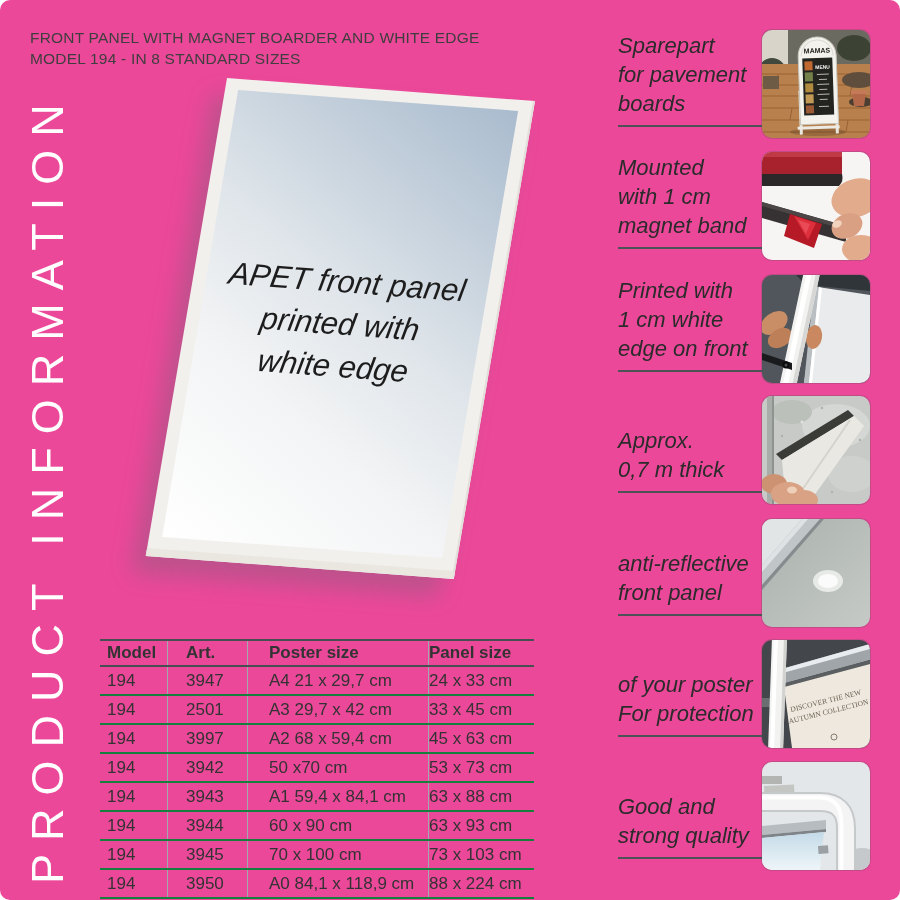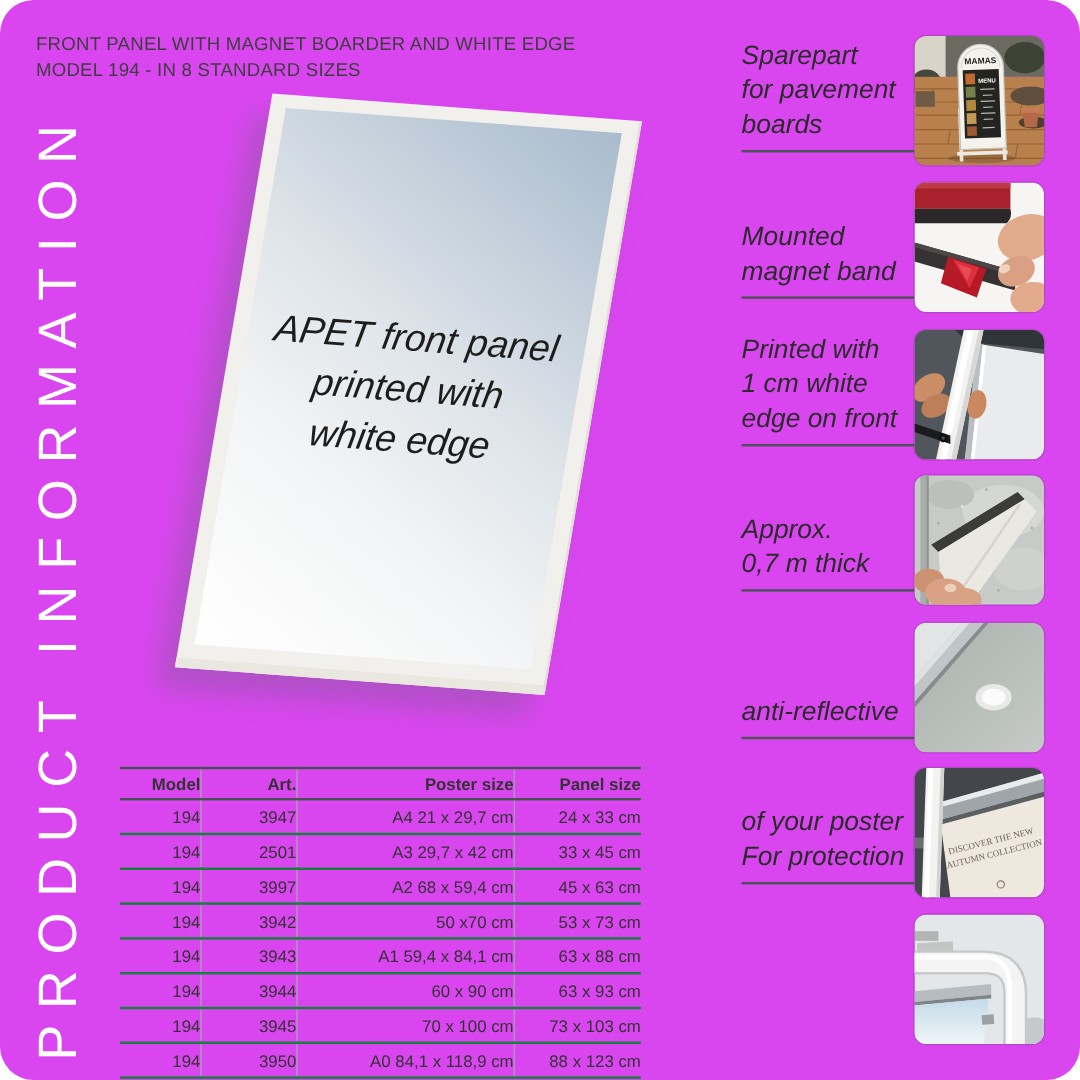--- a/index.html
+++ b/index.html
@@ -2,22 +2,22 @@
 <html><head>
 <meta charset="utf-8">
 <style>
   html,body { margin:0; padding:0; }
   body {
     width:900px; height:900px; position:relative; overflow:hidden;
     background:#ffffff;
     font-family:"Liberation Sans", sans-serif;
   }
   .page {
-    position:absolute; inset:0; background:#d946ef;
-    border-radius:28px; overflow:hidden;
+    position:absolute; inset:0; background:#ec4899;
+    border-radius:10px; overflow:hidden;
   }
 
   
   .header { position:absolute; left:30px; top:27px; font-size:15.5px; line-height:21px;
             color:#3e3e3e; letter-spacing:0.2px; }
 
   
   .vertical-label {
     position:absolute; left:22px; top:884px;
     transform:rotate(-90deg); transform-origin:0 0;
@@ -35,22 +35,22 @@
   }
   .apet-inner {
     position:absolute; left:13px; right:13px; top:11px; bottom:12px;
     background:linear-gradient(215deg,#a9bbce 0%,#c3cfdb 22%,#dfe5ea 45%,#f3f4f5 68%,#ffffff 100%);
     display:flex; align-items:center; justify-content:center;
   }
   .apet-text { text-align:center; font-style:italic; font-size:31px; line-height:42px; color:#1d1d1d; }
 
   
   .size-table { position:absolute; left:100px; top:639px; border-collapse:collapse; }
-  .size-table th, .size-table td { font-size:14px; color:#333333; padding:0; height:27px;
-      text-align:right; vertical-align:middle; }
+  .size-table th, .size-table td { font-size:17px; color:#333333; padding:0; height:27px;
+      text-align:left; vertical-align:middle; }
   .size-table th { font-weight:bold; height:24px; }
   .size-table thead tr { border-top:2px solid #484f53; border-bottom:2px solid #484f53; }
   .size-table tbody tr { border-bottom:2px solid #15803d; }
   .size-table th + th, .size-table td + td { border-left:1px solid #9fa9ad; }
   .size-table th:nth-child(1), .size-table td:nth-child(1) { padding-left:7px;  width:60px; }
   .size-table th:nth-child(2), .size-table td:nth-child(2) { padding-left:18px; width:61px; }
   .size-table th:nth-child(3), .size-table td:nth-child(3) { padding-left:21px; width:159px; }
   .size-table th:nth-child(4), .size-table td:nth-child(4) { width:105px; }
 
   
@@ -135,21 +135,21 @@
         <tr>
           <td>194</td>
           <td>3945</td>
           <td>70 x 100 cm</td>
           <td>73 x 103 cm</td>
         </tr>
         <tr>
           <td>194</td>
           <td>3950</td>
           <td>A0 84,1 x 118,9 cm</td>
-          <td>88 x 123 cm</td>
+          <td>88 x 224 cm</td>
         </tr>
       </tbody>
   </table>
 
   <div id="features">
       <div class="feature-item" style="top: 30px;">
         <div class="feature-text">
           <div class="feature-line">Sparepart</div>
           <div class="feature-line">for pavement</div>
           <div class="feature-line">boards</div>
@@ -202,20 +202,21 @@
                 <rect x="57" y="69" width="8" height="1"></rect>
       <rect x="56" y="76" width="10" height="1"></rect>
     </g>
   </g>
 </svg>
         </div>
       </div>
       <div class="feature-item" style="top: 152px;">
         <div class="feature-text">
           <div class="feature-line">Mounted</div>
+          <div class="feature-line">with 1 cm</div>
           <div class="feature-line">magnet band</div>
         </div>
         <div class="feature-photo">
           <svg viewBox="0 0 108 108" xmlns="http://www.w3.org/2000/svg">
   <rect width="108" height="108" fill="#f6f5f3"></rect>
   <rect x="0" y="0" width="80" height="22" fill="#a8222e"></rect>
   <rect x="0" y="0" width="80" height="5" fill="#bf3a44"></rect>
   <path d="M0,22 h80 q2,7 -3,12 H0 Z" fill="#2c282a"></path>
   <polygon points="0,50 84,74 84,90 0,66" fill="#363132"></polygon>
   <polygon points="0,50 84,74 84,78 0,54" fill="#4c4647"></polygon>
@@ -286,20 +287,21 @@
   <ellipse cx="12" cy="88" rx="13" ry="10" fill="#cd9271"></ellipse>
   <ellipse cx="26" cy="98" rx="17" ry="12" fill="#d9a284"></ellipse>
   <ellipse cx="42" cy="104" rx="14" ry="10" fill="#d9a284"></ellipse>
   <ellipse cx="30" cy="94" rx="5" ry="3.5" fill="#eed0b9"></ellipse>
 </svg>
         </div>
       </div>
       <div class="feature-item" style="top: 519px;">
         <div class="feature-text">
           <div class="feature-line">anti-reflective</div>
+          <div class="feature-line">front panel</div>
         </div>
         <div class="feature-photo">
           <svg viewBox="0 0 108 108" xmlns="http://www.w3.org/2000/svg">
   <defs>
               <linearGradient id="g5" x1="0" y1="0" x2="1" y2="1">
     <stop offset="0" stop-color="#aab1ac"></stop>
                 <stop offset="1" stop-color="#c5cac6"></stop>
   </linearGradient>
             </defs>
   <rect width="108" height="108" fill="url(#g5)"></rect>
@@ -332,20 +334,24 @@
   <rect x="0" y="58" width="10" height="9" fill="#6a6e71"></rect>
   <g transform="rotate(2 16 54)">
     <rect x="8" y="-2" width="15" height="112" fill="#f2f2f1"></rect>
     <rect x="10" y="-2" width="4" height="112" fill="#ffffff"></rect>
     <rect x="20" y="-2" width="3" height="112" fill="#d2d2d0"></rect>
   </g>
 </svg>
         </div>
       </div>
       <div class="feature-item" style="top: 762px;">
+        <div class="feature-text">
+          <div class="feature-line">Good and</div>
+          <div class="feature-line">strong quality</div>
+        </div>
         <div class="feature-photo">
           <svg viewBox="0 0 108 108" xmlns="http://www.w3.org/2000/svg">
   <defs>
               <linearGradient id="g7" x1="0" y1="0" x2="0" y2="1">
     <stop offset="0" stop-color="#c4dbe8"></stop>
                 <stop offset="1" stop-color="#eef5f8"></stop>
   </linearGradient>
             </defs>
   <rect width="108" height="108" fill="#e3e7e9"></rect>
   <rect x="2" y="24" width="30" height="9" fill="#c3c6c3" transform="rotate(-3 2 24)"></rect>

